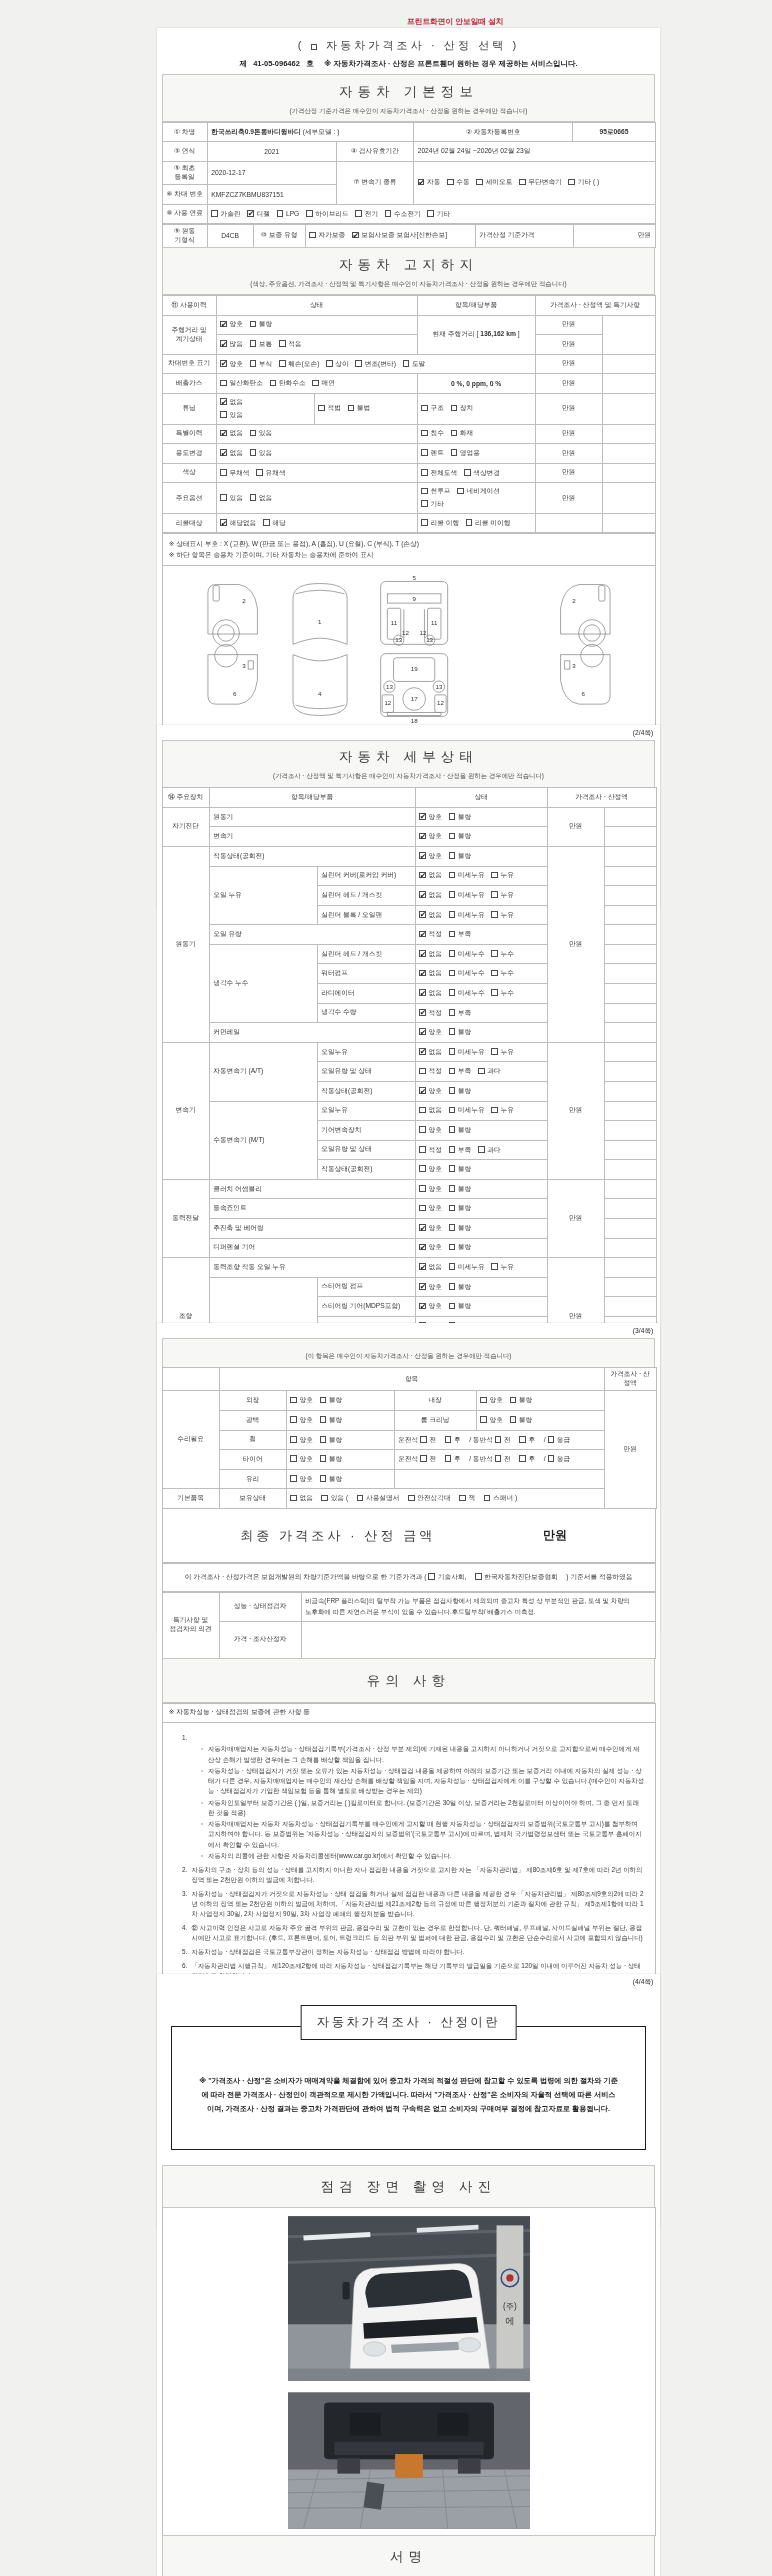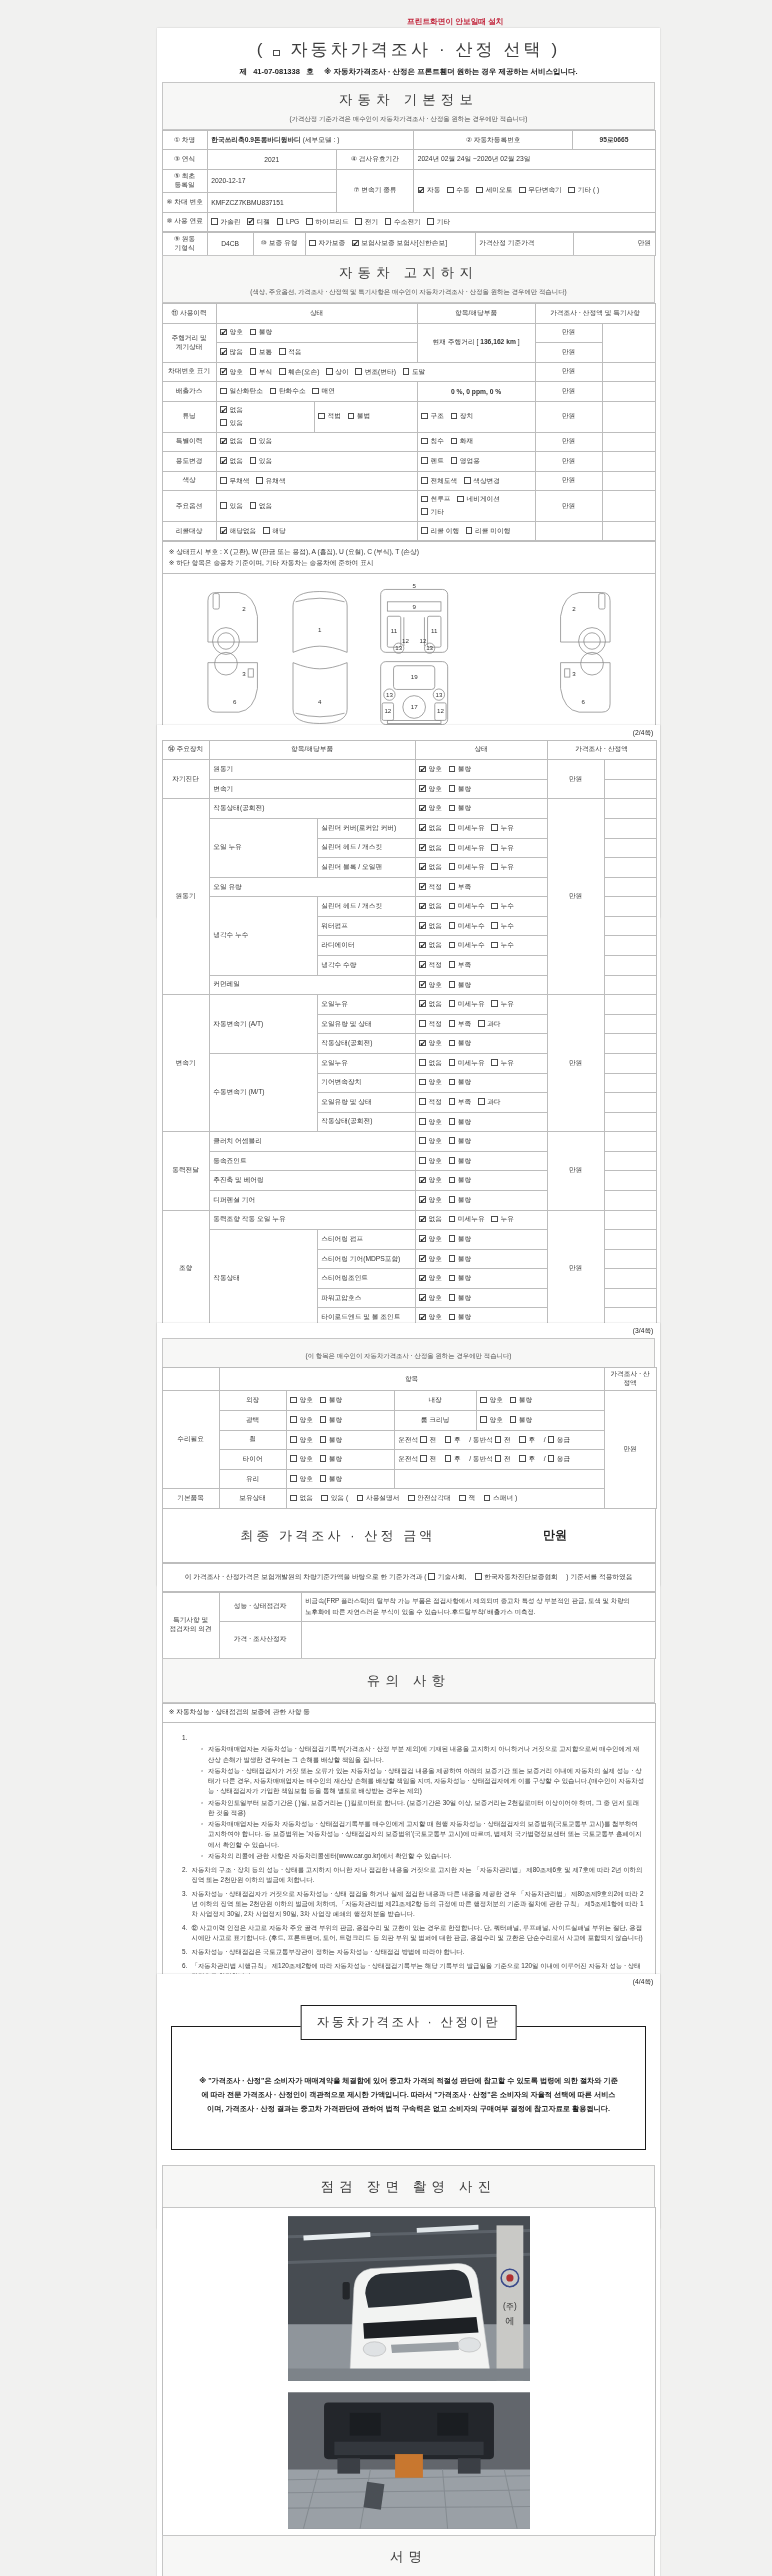--- a/index.html
+++ b/index.html
@@ -10,21 +10,21 @@
   #p2{top:725px;min-height:583px;}
   #p3{top:1323px;min-height:633px;}
   #p4{top:1974px;min-height:592px;}
   .topbar{position:absolute;top:16.5px;left:407px;display:flex;align-items:center;gap:7.2px;flex-direction:column;}
   .redhint{color:#c2273d;font-weight:bold;font-size:7.7px;}
   .printbtn{font-size:6.7px;color:#333;background:linear-gradient(#fdfdfd,#dcdcdc);border:0.5px solid #8a8a8a;padding:2.1px 6.2px;border-radius:1px;}
   .pbadge{font-size:10px;color:#222;padding-left:16px;}
   .badge-in{font-size:6.7px;color:#222;text-align:right;padding:1px 2.1px 2.1px;}
   .doctitle{text-align:center;margin:7.2px 0 5.2px;}
   .doctitle .t1{font-size:15px;letter-spacing:4.6px;color:#3d3d3d;}
-  .doctitle .t2{font-size:17px;letter-spacing:3.1px;color:#3d3d3d;margin-top:4.1px;}
+  .doctitle .t2{font-size:11px;letter-spacing:3.1px;color:#3d3d3d;margin-top:4.1px;}
   .doctitle .t3{font-size:7.5px;color:#222;font-weight:bold;margin-top:6.2px;}
   .sec{border:0.5px solid #c6c6c6;background:#f7f7f6;text-align:center;padding:7.7px 4.1px 5.7px;margin-top:-0.5px;}
   .sec .t{font-size:13.4px;letter-spacing:5.2px;color:#3c3c3c;}
   .sec .cap{font-size:6.4px;color:#4a4a4a;margin-top:5.7px;letter-spacing:0px;}
   table.ft{width:494px;border-collapse:collapse;table-layout:fixed;margin-top:-0.5px;}
   .ft td,.ft th{border:0.5px solid #bdbdbd;padding:2.1px 3.6px;font-size:6.7px;color:#333;height:14.4px;font-weight:normal;vertical-align:middle;word-break:keep-all;}
   .lab{text-align:center;color:#3b3b3b;}
   .cen{text-align:center;}
   .b{font-weight:bold;}
   .cb{display:inline-block;width:6.7px;height:6.7px;border:0.8px solid #4d4d4d;background:#fff;vertical-align:-1px;position:relative;margin-right:2.6px;box-sizing:border-box;}
@@ -67,21 +67,21 @@
   <div class="page" id="p1">
     <div class="doctitle">
       <div class="t2">
         <span>(</span>
         <span class="cb"></span>
         <span>자동차가격조사 · 산정 선택</span>
         <span>)</span>
       </div>
       <div class="t3">
         <span>제</span>&nbsp;&nbsp;
-        <span>41-07-081338</span>&nbsp;&nbsp;
+        <span>41-05-096462</span>&nbsp;&nbsp;
         <span>호</span>&nbsp;&nbsp;&nbsp;&nbsp;
         <span>※ 자동차가격조사 · 산정은 프론트휀더 원하는 경우 제공하는 서비스입니다.</span>
       </div>
     </div>
     <div id="p1content">
         <div class="sec">
           <div class="t">자동차 기본정보</div>
           <div class="cap">(가격산정 기준가격은 매수인이 자동차가격조사 · 산정을 원하는 경우에만 적습니다)</div>
         </div>
         <table class="ft">
@@ -360,20 +360,24 @@
               <td><span class="opt"><span class="cb"></span><span>15.대쉬패널</span></span><span class="opt"><span class="cb"></span><span>16.플로어패널</span></span></td>
             </tr>
           </tbody>
         </table>
       </div>
   </div>
 
   <div class="page" id="p2">
     <div class="badge-in">(2/4쪽)</div>
     <div id="p2content">
+        <div class="sec">
+          <div class="t">자동차 세부상태</div>
+          <div class="cap">(가격조사 · 산정액 및 특기사항은 매수인이 자동차가격조사 · 산정을 원하는 경우에만 적습니다)</div>
+        </div>
         <table class="ft">
           <colgroup>
             <col style="width:47px">
             <col style="width:108px">
             <col style="width:98px">
             <col style="width:132px">
             <col style="width:57px">
             <col style="width:52px">
           </colgroup>
           <tbody>

